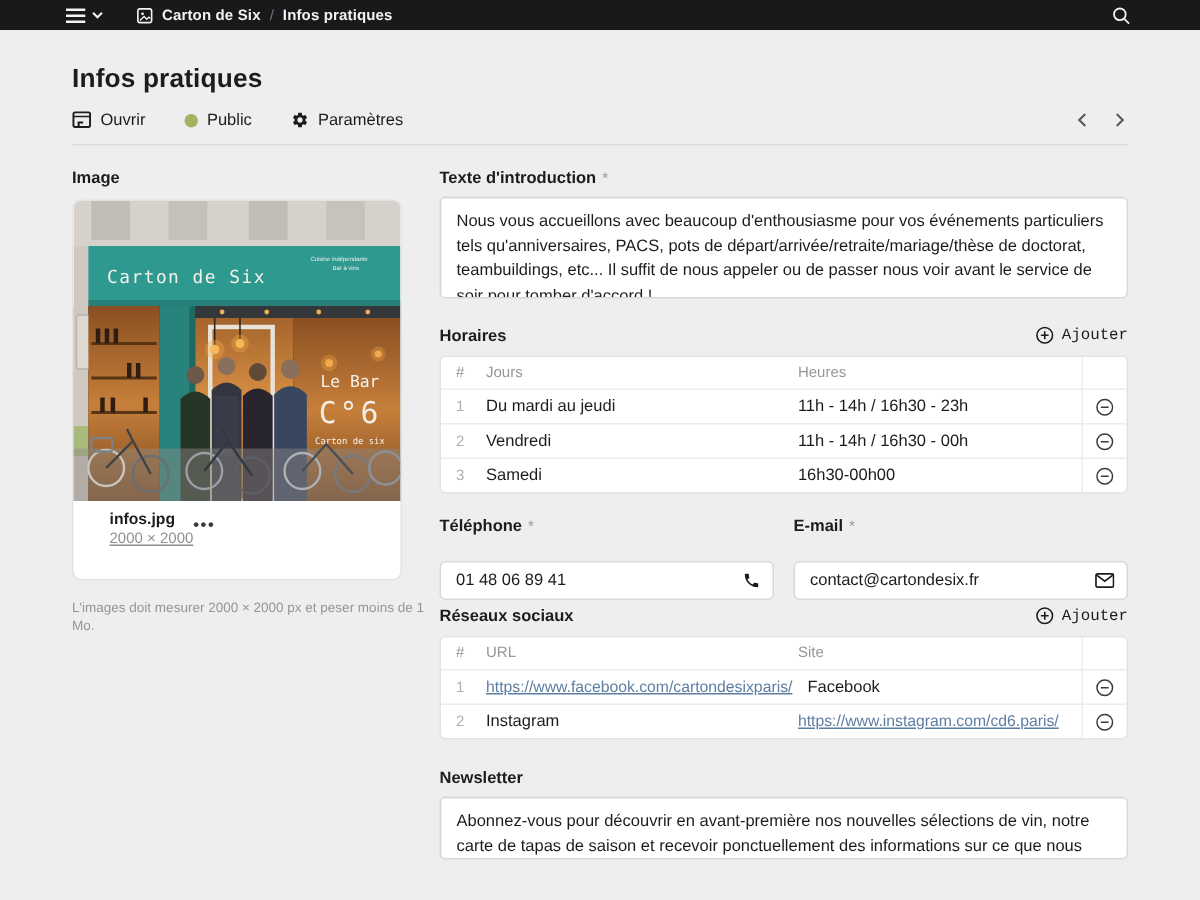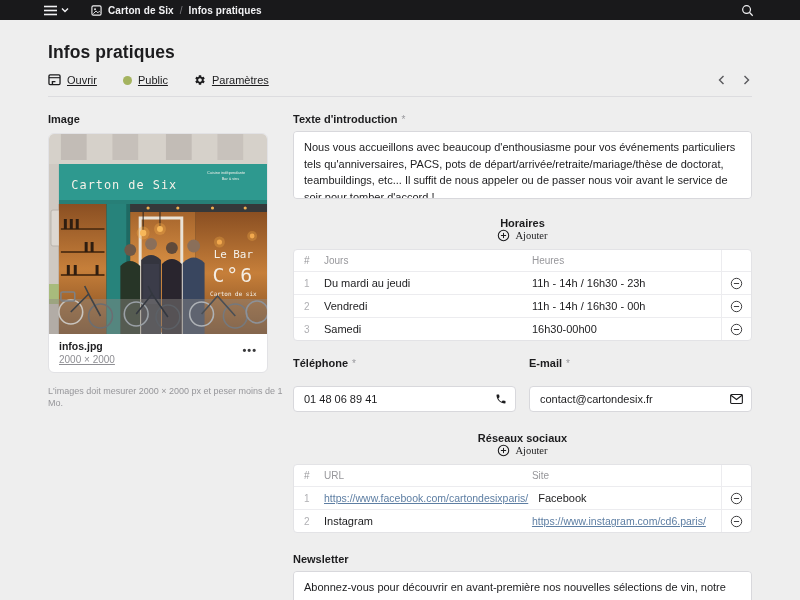--- a/index.html
+++ b/index.html
@@ -25,76 +25,76 @@
   .tb-crumb a { color: #f2f2f4; text-decoration: none; font-weight: 600; letter-spacing: .1px; }
   .tb-sep { color: #77777c; }
   .tb-search { background: none; border: 0; cursor: pointer; padding: 0; }
 
   
   .page { padding: 22px 48px 0 48px; }
   .page-title { font-size: 17.5px; font-weight: 700; letter-spacing: .1px; }
 
   .toolbar { display: flex; align-items: center; margin-top: 11px; }
   .tool-btn { display: flex; align-items: center; gap: 6px; background: none; border: 0;
-    font-family: inherit; font-size: 11px; color: #1c1c1e; cursor: pointer; margin-right: 26px; padding: 0; text-decoration: underline; }
+    font-family: inherit; font-size: 11px; color: #1c1c1e; cursor: pointer; margin-right: 26px; padding: 0; }
   .status-dot { width: 9px; height: 9px; border-radius: 50%; display: inline-block; }
   .toolbar-spacer { flex: 1; }
   .pager { display: flex; align-items: center; gap: 18px; padding-right: 2px; }
   .pager button { background: none; border: 0; cursor: pointer; padding: 0; }
 
   .divider { border-bottom: 1px solid #dcdcdf; margin-top: 10px; }
 
   
   .content { display: grid; grid-template-columns: 220px minmax(0,1fr); gap: 25px; margin-top: 16px; }
 
   .field-label { font-size: 11px; font-weight: 700; color: #1c1c1e; display: flex; align-items: baseline; gap: 4px; }
   .req { color: #98989d; font-weight: 400; font-size: 10px; }
 
   
   .img-card { margin-top: 8px; background: #fff; border: 1px solid #e2e2e5; border-radius: 6px; overflow: hidden; }
   .img-photo { width: 100%; height: 200px; display: block; cursor: pointer; }
-  .img-meta { display: flex; align-items: center; justify-content: space-between; padding: 6px 10px 6px 10px; }
+  .img-meta { display: flex; align-items: center; justify-content: flex-start; padding: 6px 10px 20px 10px; margin-left: 14px; }
   .img-name { font-size: 10.5px; font-weight: 600; line-height: 1.2; }
   .img-dims { font-size: 10px; color: #8e8e93; line-height: 1.3; text-decoration: underline; }
   .img-dots { background: none; border: 0; cursor: pointer; font-size: 11px; letter-spacing: 1px; color: #3a3a3c; padding: 0 0 6px 0; font-weight: 700; }
   .img-help { margin-top: 12px; font-size: 9px; color: #96969a; line-height: 1.4; width: 250px; }
 
   
   textarea {
     width: 100%; background: #fff; border: 1px solid #d8d8dc; border-radius: 4px;
     font-family: inherit; font-size: 11px; line-height: 1.5; color: #1c1c1e;
     padding: 7px 10px; resize: none; outline: none; display: block;
   }
   .ta-intro { height: 68px; margin-top: 6px; }
   .ta-news  { height: 42px; margin-top: 6px; }
 
-  .section-head { display: flex; align-items: center; justify-content: space-between; flex-direction: column; }
+  .section-head { display: flex; align-items: center; justify-content: space-between; }
   .add-btn { display: flex; align-items: center; gap: 5px; background: none; border: 0;
-    font-family: Liberation Serif, serif; font-size: 10.5px; color: #1c1c1e; cursor: pointer; padding: 0; }
+    font-family: Liberation Mono, monospace; font-size: 10.5px; color: #1c1c1e; cursor: pointer; padding: 0; }
 
   .tbl { margin-top: 7px; background: #fff; border: 1px solid #e3e3e6; border-radius: 4px; overflow: hidden; }
   .trow { display: grid; grid-template-columns: 30px 1.1fr 1fr 30px; align-items: stretch; }
   .trow + .trow { border-top: 1px solid #ececef; }
   .tcell { padding: 5px 10px 5px 0; font-size: 11px; display: flex; align-items: center; }
   .tcell:first-child { padding-left: 10px; }
   .th .tcell { font-size: 10px; color: #97979b; }
   .tnum { color: #b0b0b4; font-size: 10px; }
   .tact { border-left: 1px solid #ececef; display: flex; align-items: center; justify-content: center; padding: 0; }
   .row-del { background: none; border: 0; cursor: pointer; padding: 0; display: flex; }
   .tbl a { color: #5d7ea3; font-size: 10.5px; text-decoration: underline; }
 
   .two-col { display: grid; grid-template-columns: 1fr 1fr; gap: 13px; margin-top: 16px; }
   .input-wrap { position: relative; margin-top: 17px; }
   .input-wrap input {
     width: 100%; height: 26px; background: #fff; border: 1px solid #d8d8dc; border-radius: 4px;
     font-family: inherit; font-size: 11px; color: #1c1c1e; padding: 0 30px 0 10px; outline: none;
   }
   .input-icon { position: absolute; right: 9px; top: 50%; transform: translateY(-50%); pointer-events: none; }
 
-  .mt16 { margin-top: 20px; justify-content: flex-end; }
+  .mt16 { margin-top: 4px; }
   .mt18 { margin-top: 18px; }
   .mt20 { margin-top: 20px; }
 </style>
 </head>
 <body>
 
 <header class="topbar">
   <div class="tb-left">
     <button class="tb-menu">
       <svg width="13" height="11" viewBox="0 0 13 11">

